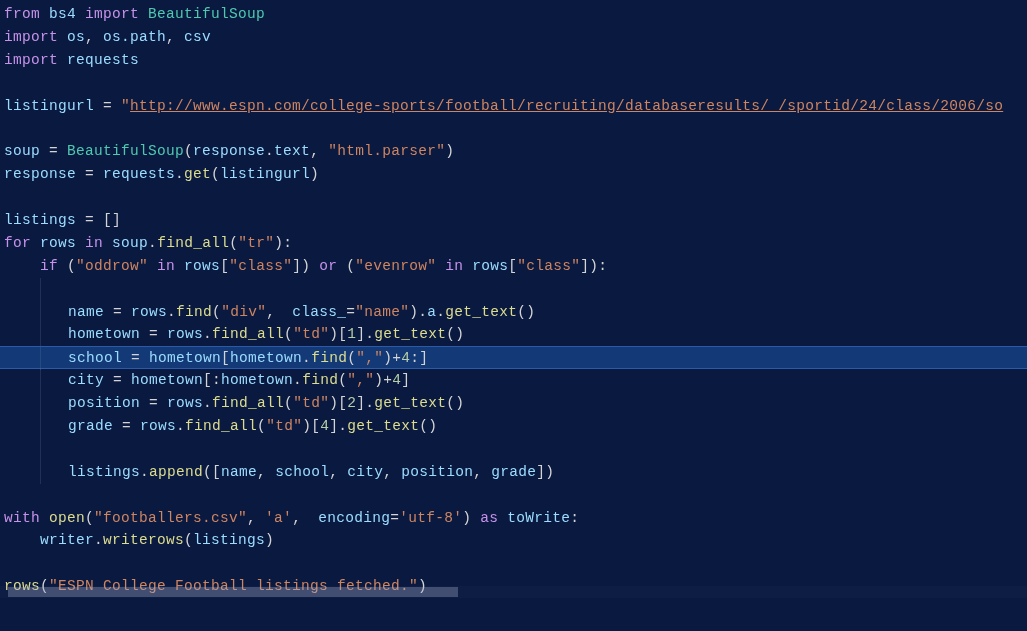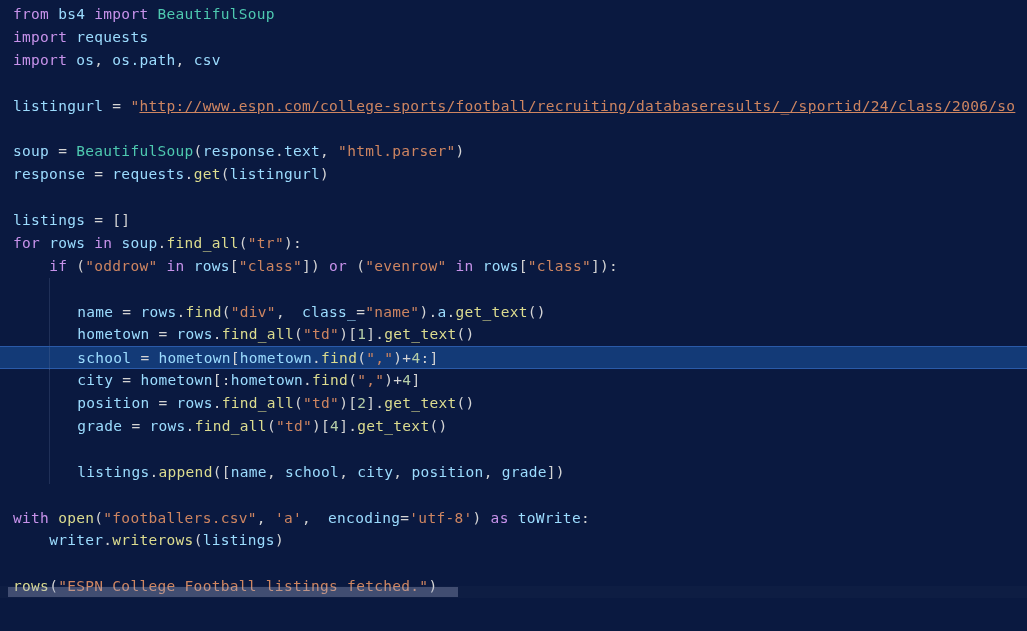--- a/index.html
+++ b/index.html
@@ -13,22 +13,23 @@
     width: 1027px;
     height: 631px;
     padding-top: 3px;
     letter-spacing: 0.3px;
   }
   .code-editor {
     position: relative;
   }
   .line {
     white-space: pre;
-    padding-left: 13px;
+    padding-left: 4px;
     height: 22.9px;
+    font-family: Liberation Mono, monospace;
   }
   .line.highlighted {
     background: #133a77;
     border: 1px solid #2a5aa8;
     border-left: none;
     border-right: none;
   }
   
   .kw { color: #c792ea; }       
   .fn { color: #dcdc8f; }       
@@ -61,23 +62,23 @@
     border-radius: 0;
   }
 </style>
 </head>
 <body>
 
 <div class="code-editor">
 
 <div class="line"><span class="kw">from</span><span class="op"> </span><span class="id">bs4</span><span class="op"> </span><span class="kw">import</span><span class="op"> </span><span class="cls">BeautifulSoup</span></div>
 
+<div class="line"><span class="kw">import</span><span class="op"> </span><span class="id">os</span><span class="op">, </span><span class="id">os.path</span><span class="op">, </span><span class="id">csv</span></div>
+
 <div class="line"><span class="kw">import</span><span class="op"> </span><span class="id">requests</span></div>
-
-<div class="line"><span class="kw">import</span><span class="op"> </span><span class="id">os</span><span class="op">, </span><span class="id">os.path</span><span class="op">, </span><span class="id">csv</span></div>
 
 <div class="line"> </div>
 
 <div class="line"><span class="id">listingurl</span><span class="op"> = </span><span class="str">"</span><span class="url">http://www.espn.com/college-sports/football/recruiting/databaseresults/_/sportid/24/class/2006/so</span></div>
 
 <div class="line"> </div>
 
 <div class="line"><span class="id">soup</span><span class="op"> = </span><span class="cls">BeautifulSoup</span><span class="op">(</span><span class="id">response</span><span class="op">.</span><span class="id">text</span><span class="op">, </span><span class="str">"html.parser"</span><span class="op">)</span></div>
 
 <div class="line"><span class="id">response</span><span class="op"> = </span><span class="id">requests</span><span class="op">.</span><span class="fn">get</span><span class="op">(</span><span class="id">listingurl</span><span class="op">)</span></div>

